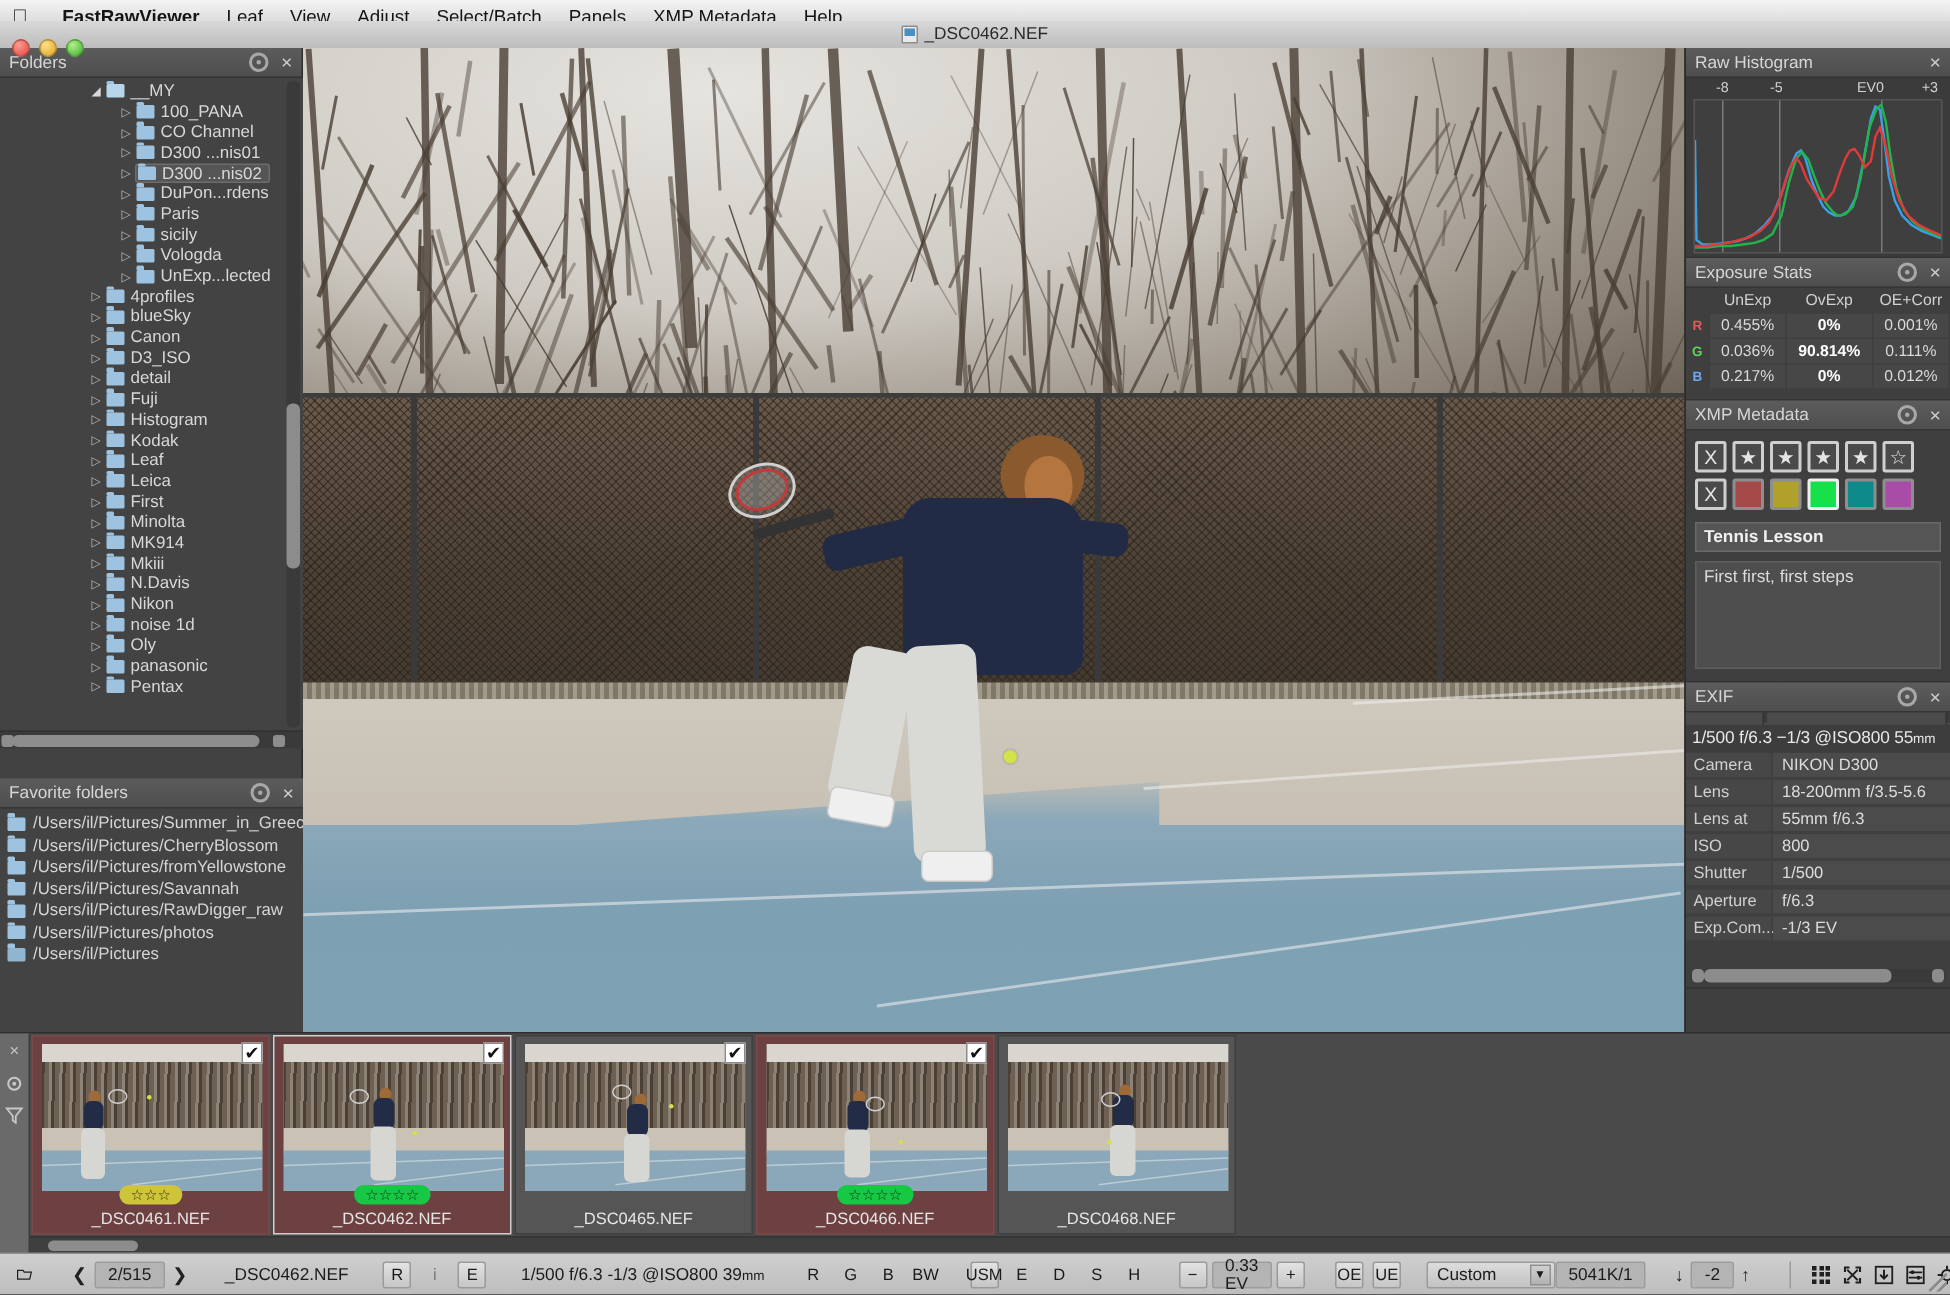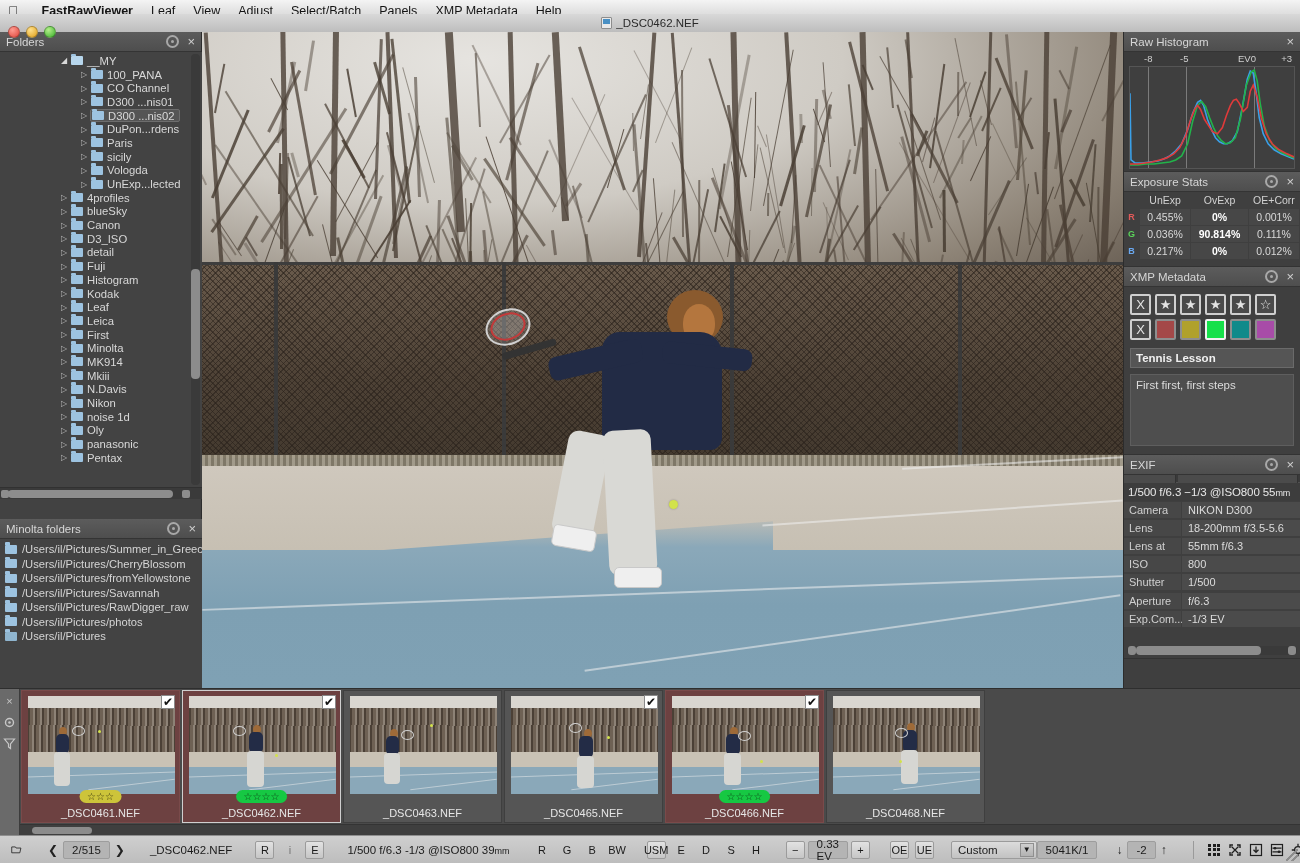--- a/index.html
+++ b/index.html
@@ -641,21 +641,21 @@
         </div>
         <div class="h-scroll">
           <div class="ar" style="left:1px;"></div>
           <div class="thumb"></div>
           <div class="ar" style="right:12px;"></div>
         </div>
       </div>
 
       <div class="favpanel">
         <div class="panel-head">
-          <span class="ttl">Minolta folders</span>
+          <span class="ttl">Favorite folders</span>
           <span class="gear"></span>
           <span class="xbtn">×</span>
         </div>
         <div class="favlist" id="fav-list">
             <div class="favrow">
               <span class="fico"></span>
               <span>/Users/il/Pictures/Summer_in_Greece</span>
             </div>
             <div class="favrow">
               <span class="fico"></span>
@@ -1163,38 +1163,20 @@
         </div>
         <div class="cell">
           <div class="thumb-img">
             <div class="ts-trees"></div>
             <div class="ts-sky"></div>
             <div class="ts-apron"></div>
             <div class="ts-court"></div>
             <div class="ts-line" style="left:0;top:78px;width:147px;transform:rotate(-2deg);"></div>
             <div class="ts-line" style="left:60px;top:88px;width:87px;transform:rotate(-7deg);"></div>
             <div class="ts-p">
-              <div class="ts-head" style="left:40px;top:33px;width:8px;height:9px;"></div>
-              <div class="ts-body" style="left:36px;top:40px;width:13px;height:19px;"></div>
-              <div class="ts-legs" style="left:34px;top:57px;width:16px;height:31px;"></div>
-              <div class="ts-rk" style="left:51px;top:34px;width:13px;height:10px;"></div>
-              <div class="ts-ball" style="left:80px;top:28px;"></div>
-            </div>
-          </div>
-          <div class="fname">_DSC0463.NEF</div>
-        </div>
-        <div class="cell">
-          <div class="thumb-img">
-            <div class="ts-trees"></div>
-            <div class="ts-sky"></div>
-            <div class="ts-apron"></div>
-            <div class="ts-court"></div>
-            <div class="ts-line" style="left:0;top:78px;width:147px;transform:rotate(-2deg);"></div>
-            <div class="ts-line" style="left:60px;top:88px;width:87px;transform:rotate(-7deg);"></div>
-            <div class="ts-p">
               <div class="ts-head" style="left:73px;top:33px;width:8px;height:9px;"></div>
               <div class="ts-body" style="left:68px;top:40px;width:14px;height:22px;"></div>
               <div class="ts-legs" style="left:66px;top:60px;width:17px;height:32px;"></div>
               <div class="ts-rk" style="left:58px;top:27px;width:13px;height:10px;"></div>
               <div class="ts-ball" style="left:96px;top:40px;"></div>
             </div>
           </div>
           <div class="chk">✔</div>
           <div class="fname">_DSC0465.NEF</div>
         </div>

